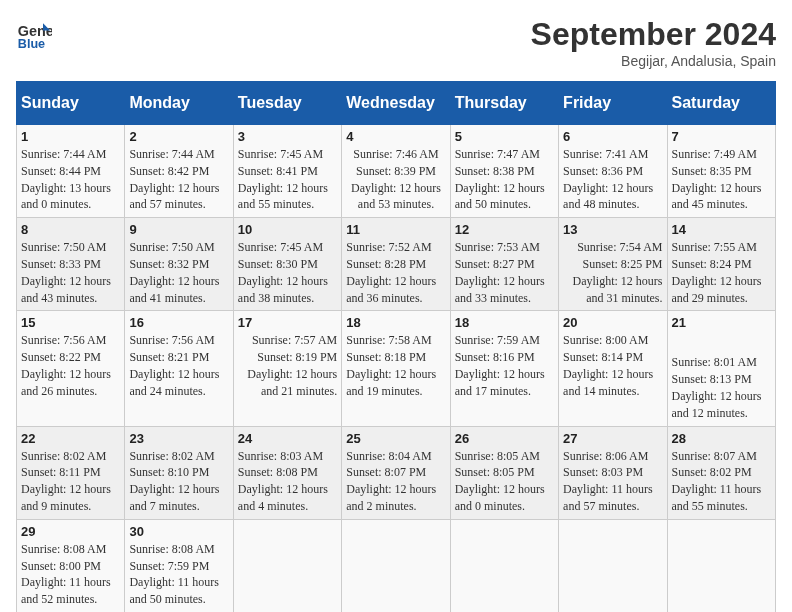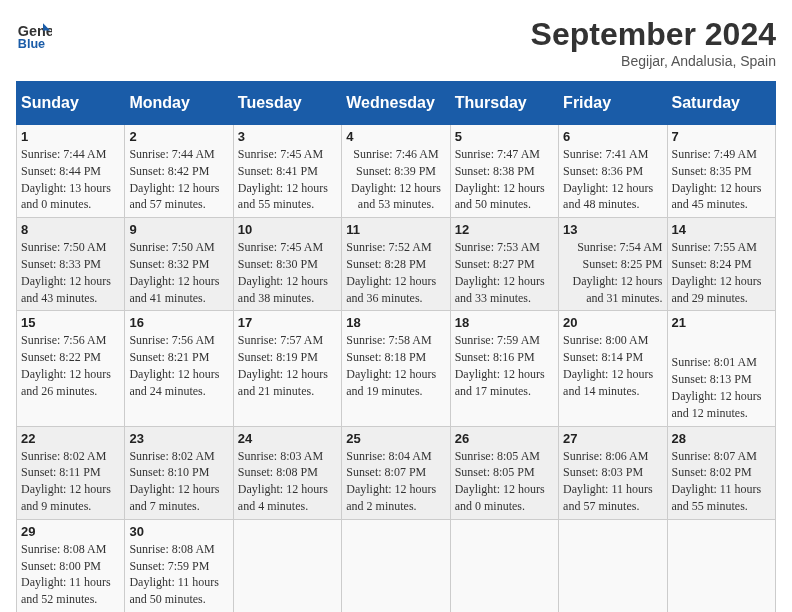--- a/index.html
+++ b/index.html
@@ -218,21 +218,21 @@
         </td>
         <td>
           <span class="day-num">16</span>
           <div class="day-info" style="white-space: pre-line;">Sunrise: 7:56 AM
 Sunset: 8:21 PM
 Daylight: 12 hours
 and 24 minutes.</div>
         </td>
         <td>
           <span class="day-num">17</span>
-          <div class="day-info" style="white-space: pre-line;">Sunrise: 7:57 AM
+          <div class="day-info" style="white-space: pre-line; text-align: right;">Sunrise: 7:57 AM
 Sunset: 8:19 PM
 Daylight: 12 hours
 and 21 minutes.</div>
         </td>
         <td>
           <span class="day-num">18</span>
           <div class="day-info" style="white-space: pre-line;">Sunrise: 7:58 AM
 Sunset: 8:18 PM
 Daylight: 12 hours
 and 19 minutes.</div>

